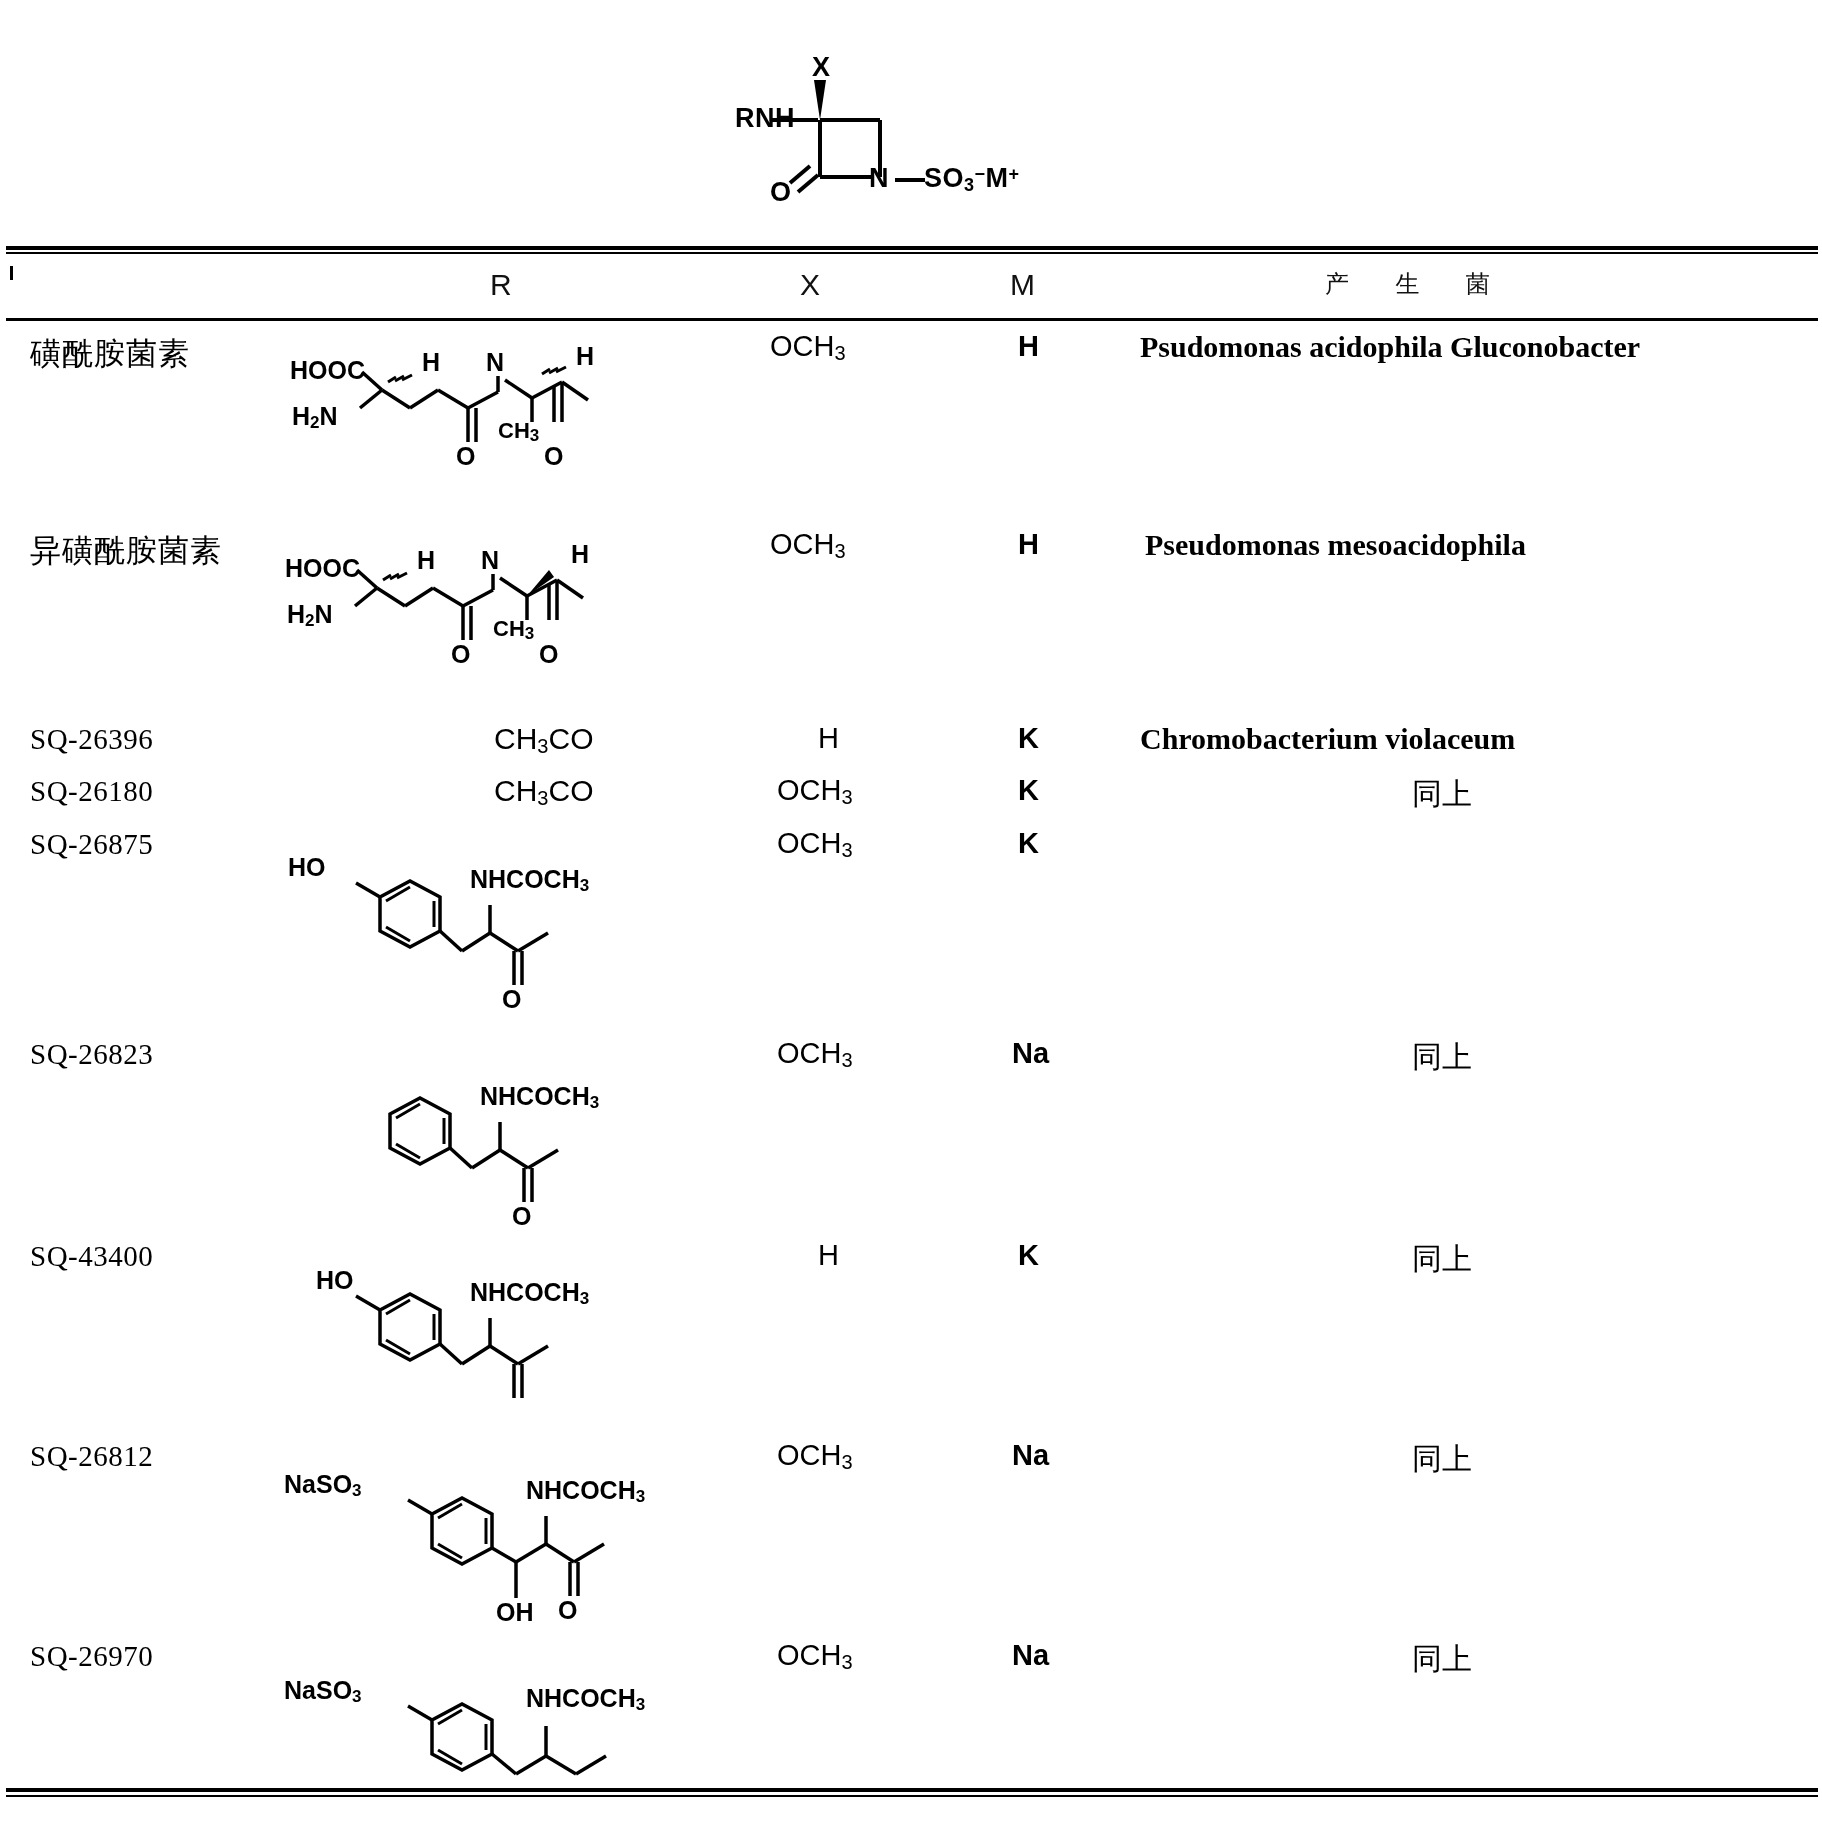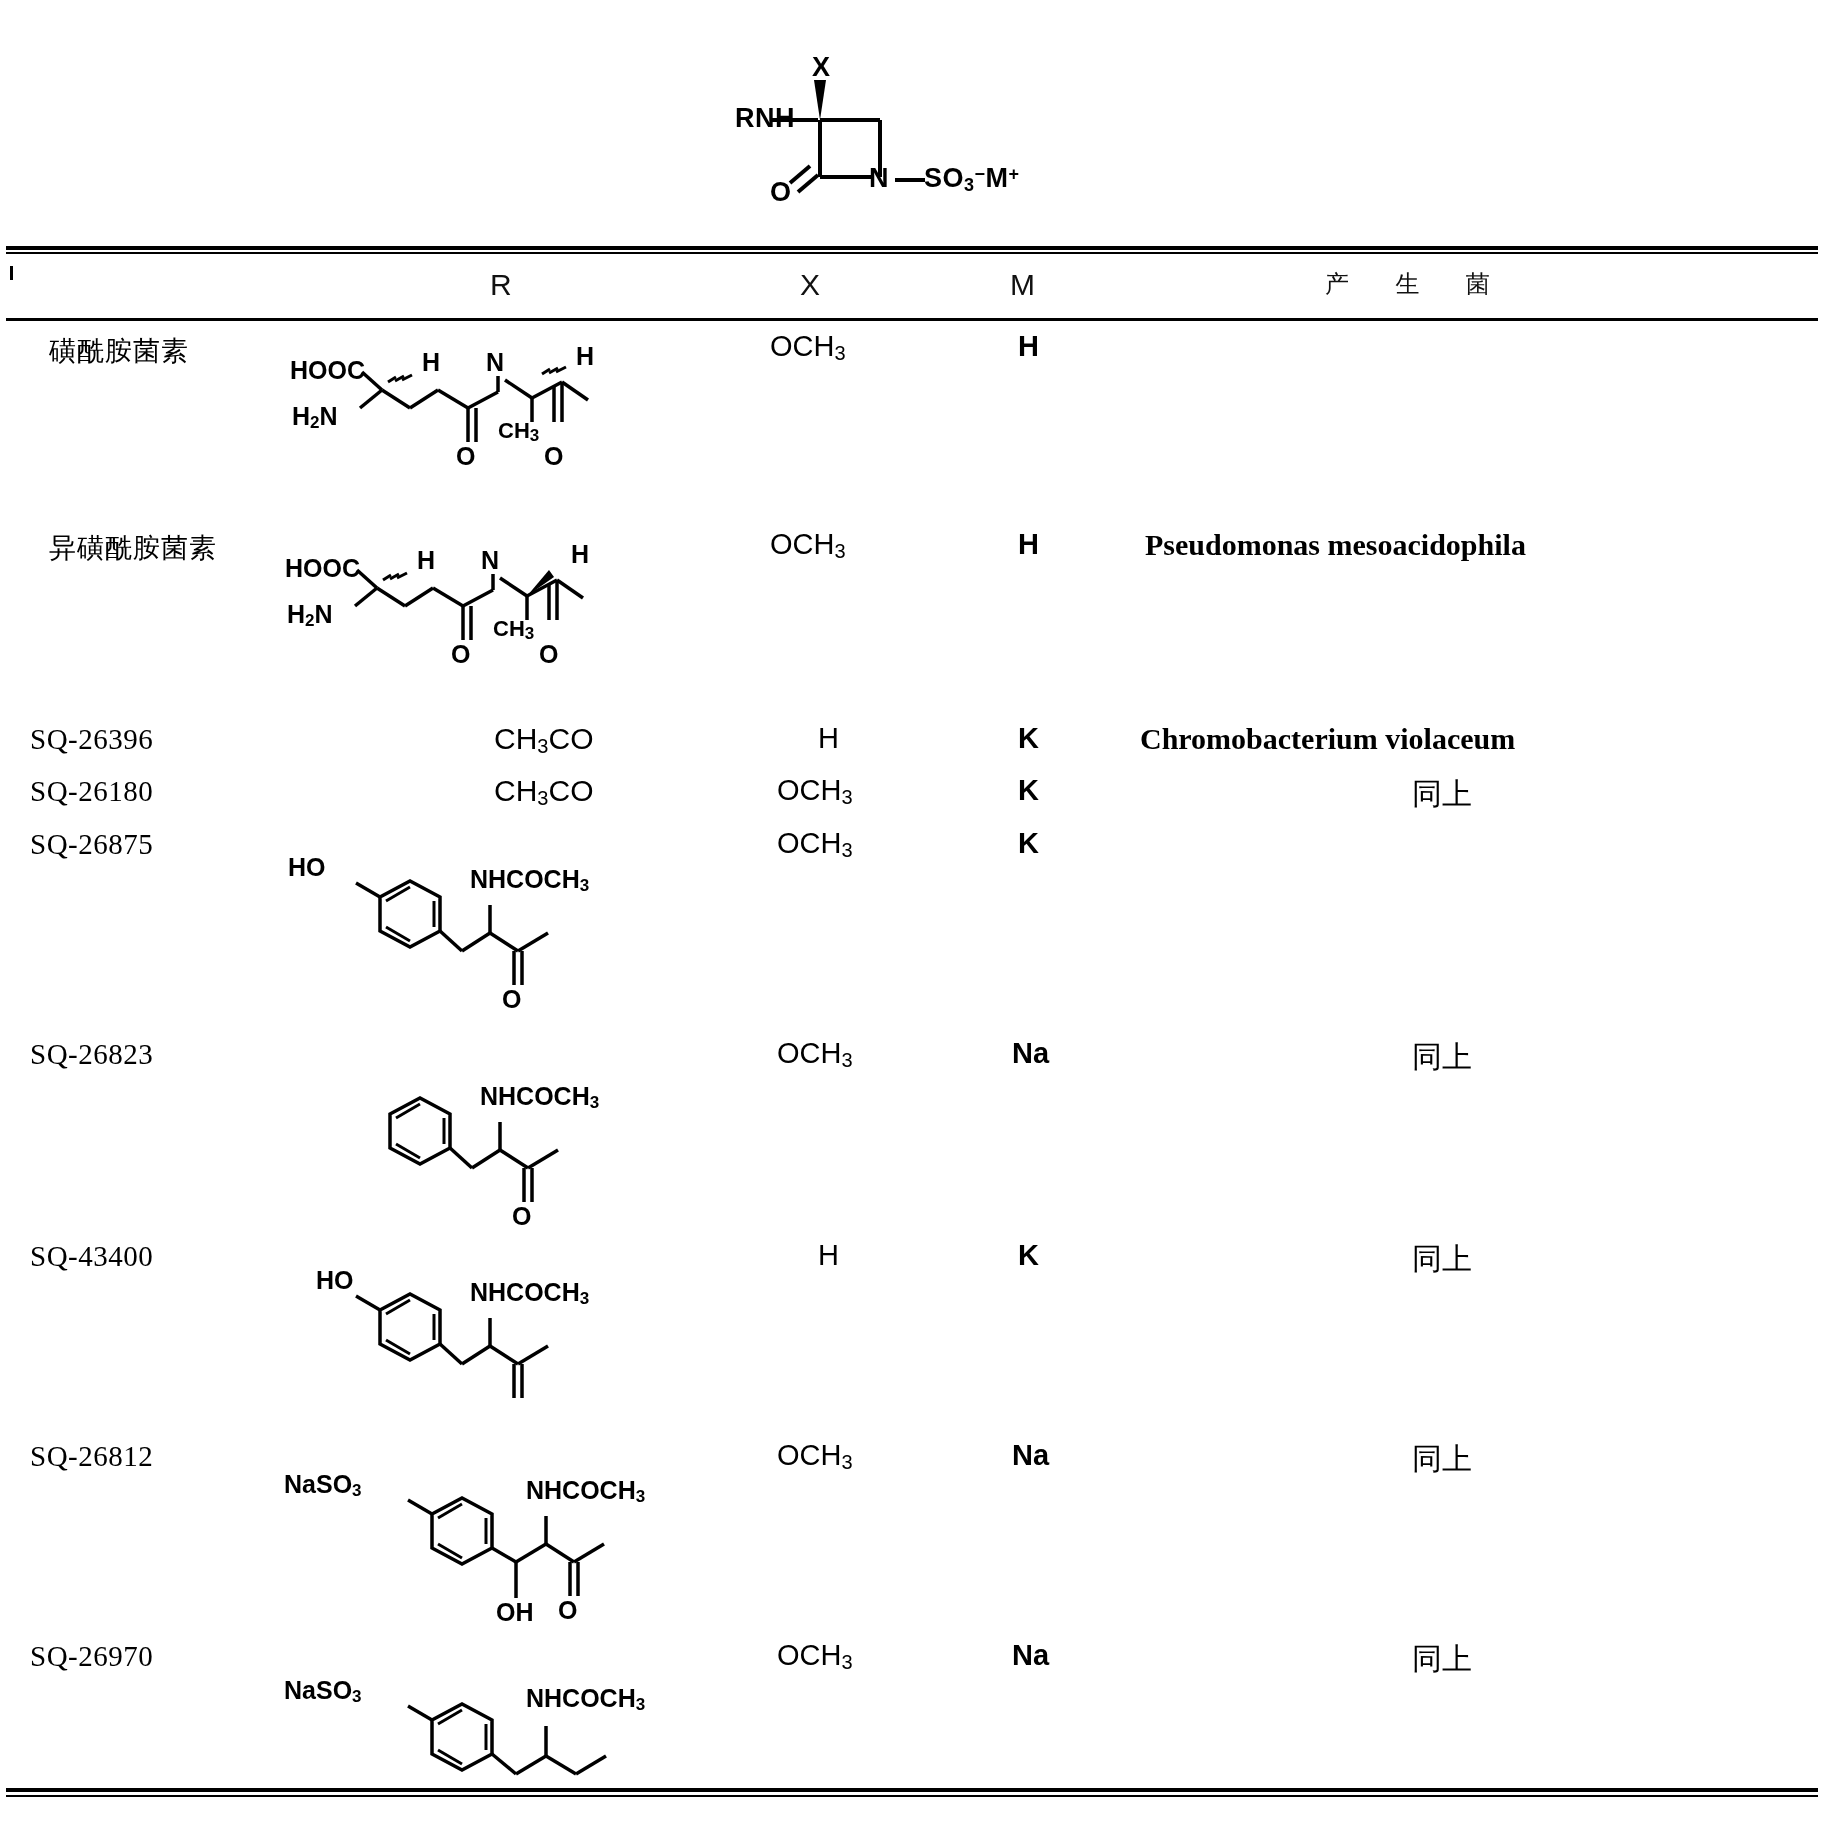--- a/index.html
+++ b/index.html
@@ -72,23 +72,22 @@
     font-size: 24px;
   }
 
   
   .cell {
     position: absolute;
     white-space: nowrap;
   }
   .name-cn {
     font-family: Liberation Serif, serif;
-    font-size: 27px;
+    font-size: 31px;
     letter-spacing: 1px;
-    margin-left: 19px;
   }
   .name-code {
     font-family: "Liberation Serif", serif;
     font-size: 29px;
     letter-spacing: 0.5px;
   }
   .x-val, .m-val {
     font-family: "Liberation Sans", sans-serif;
     font-size: 29px;
   }
@@ -168,20 +167,21 @@
   <div class="tiny-dot" style="left:10px; top:266px; width:3px; height:14px;"></div>
 
   <div class="colhead ch-r">R</div>
   <div class="colhead ch-x">X</div>
   <div class="colhead ch-m">M</div>
   <div class="colhead ch-p">产 生 菌</div>
 
   <div class="cell name-cn" style="left:30px; top:333px;">磺酰胺菌素</div>
   <div class="cell x-val" style="left:770px; top:330px;">OCH<span class="sub">3</span></div>
   <div class="cell m-val" style="left:1018px; top:330px;">H</div>
+  <div class="cell org" style="left:1140px; top:330px;">Psudomonas acidophila  Gluconobacter</div>
 
   <div class="struct" style="left:300px; top:350px;">
     <svg width="420" height="130">
 
       <line x1="62" y1="22" x2="82" y2="40" stroke="#000" stroke-width="3.5"></line>
       <line x1="82" y1="40" x2="60" y2="58" stroke="#000" stroke-width="3.5"></line>
       <line x1="82" y1="40" x2="110" y2="58" stroke="#000" stroke-width="3.5"></line>
       <line x1="110" y1="58" x2="138" y2="40" stroke="#000" stroke-width="3.5"></line>
       <line x1="138" y1="40" x2="168" y2="58" stroke="#000" stroke-width="3.5"></line>
 

